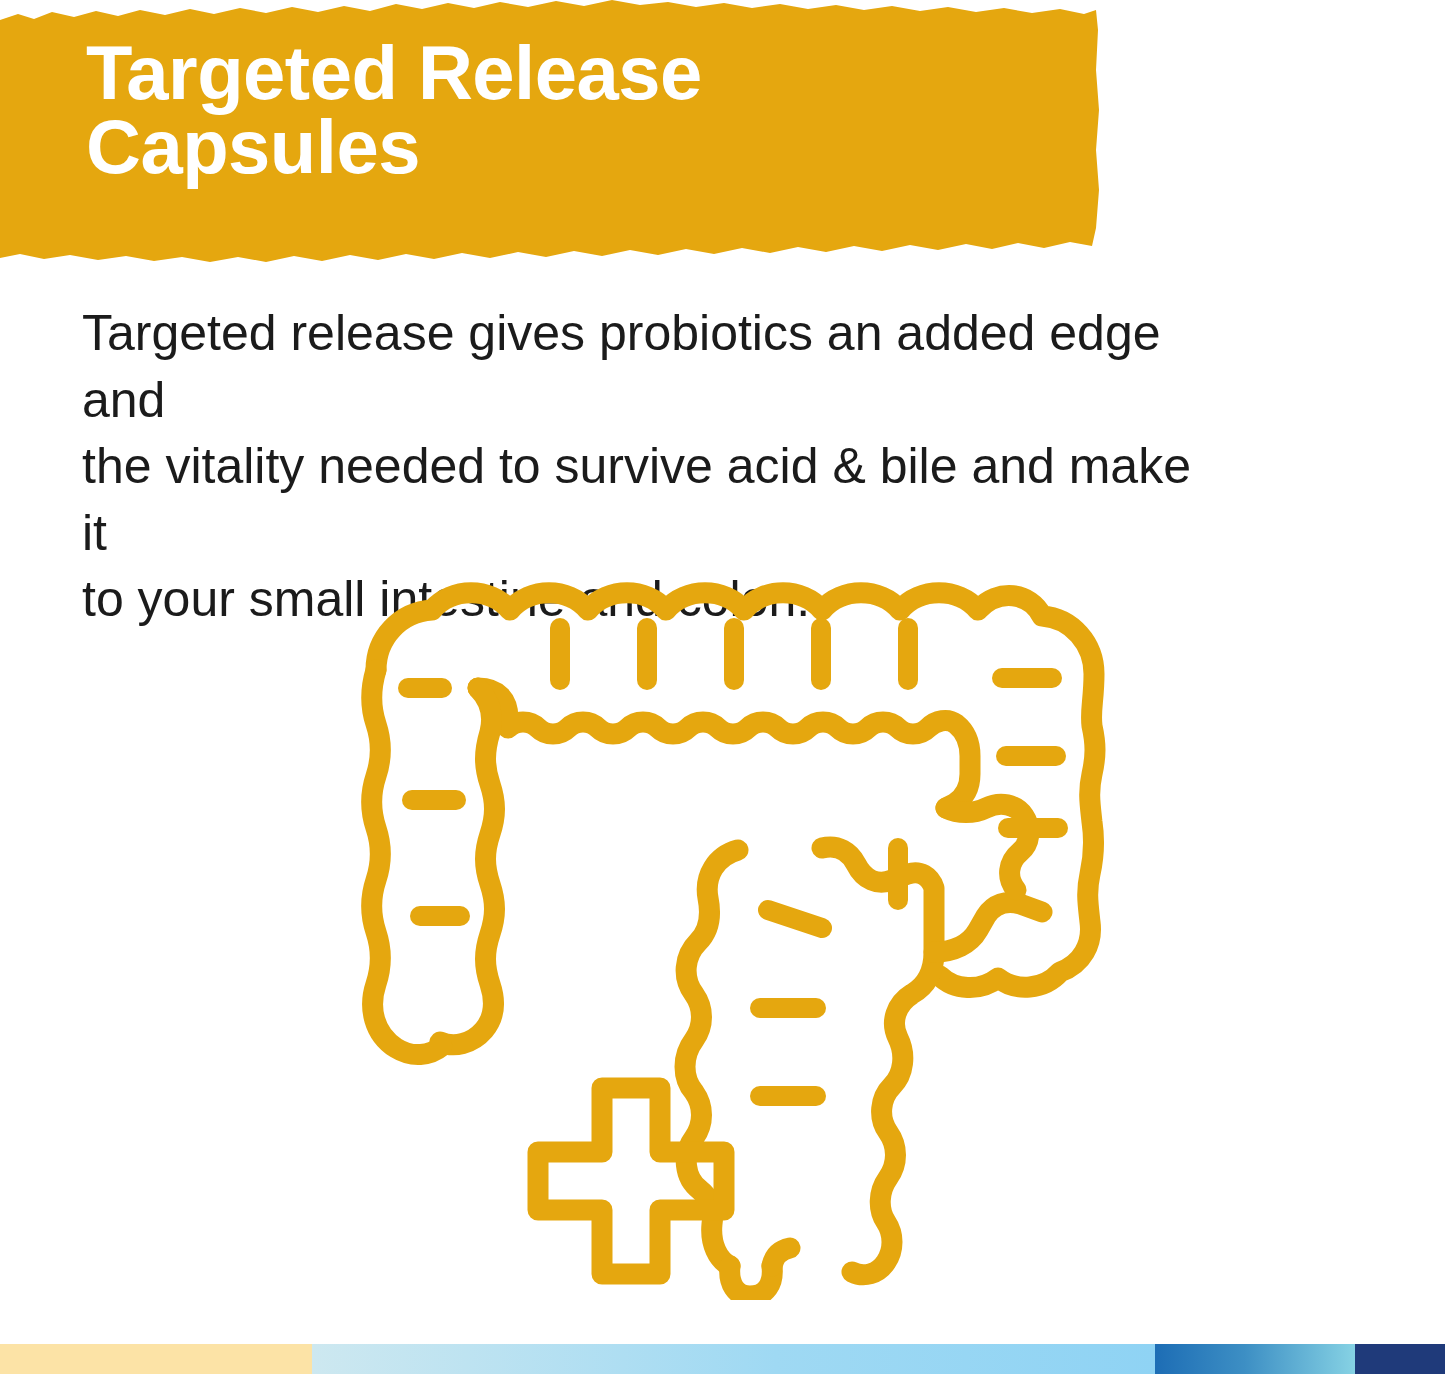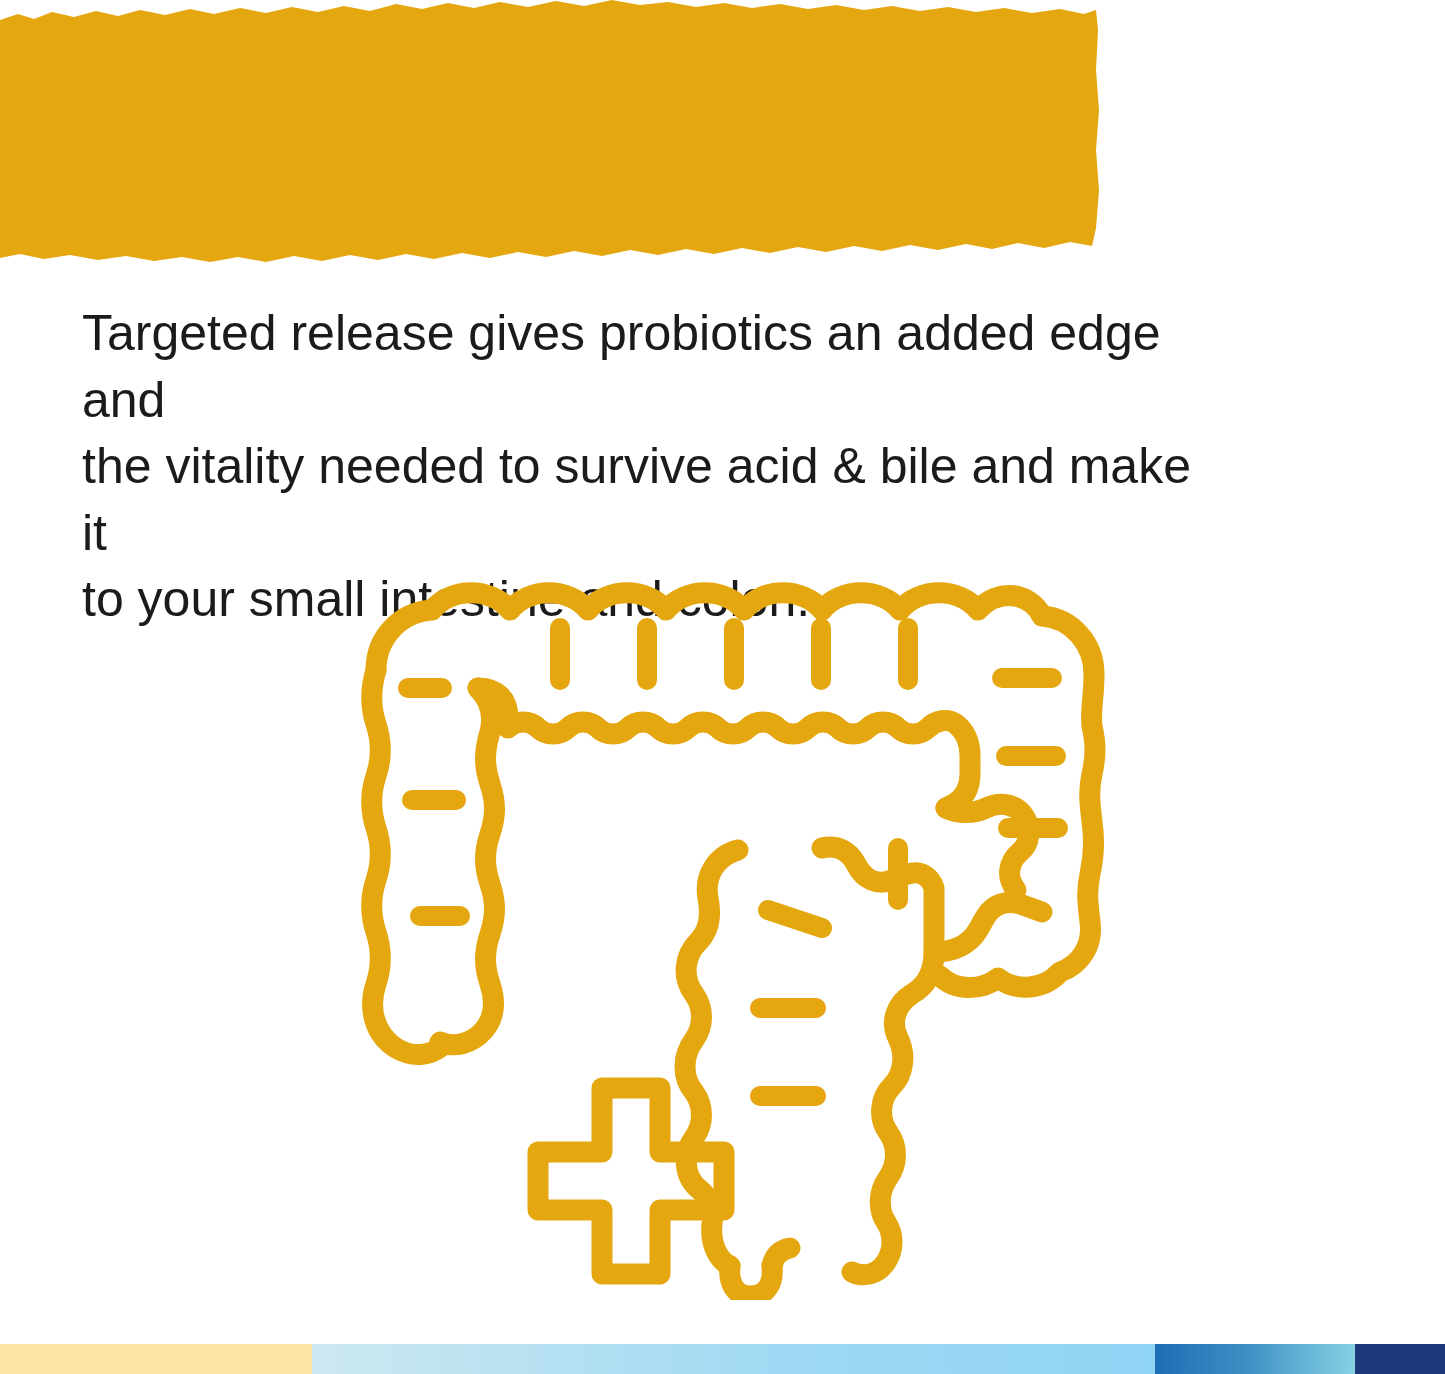--- a/index.html
+++ b/index.html
@@ -95,20 +95,22 @@
       L1084,14 L1096,10 L1098,30
       L1096,70 L1099,110 L1096,150 L1099,190 L1096,228 L1092,246
       L1070,242 L1044,248 L1018,243 L992,249 L966,244 L938,250 L910,245
       L882,251 L854,246 L826,252 L798,247 L770,253 L742,248 L714,254
       L686,249 L658,255 L630,250 L602,256 L574,251 L546,257 L518,252
       L490,258 L462,253 L434,259 L406,254 L378,260 L350,255 L322,261
       L294,256 L266,262 L238,257 L210,262 L182,257 L154,261 L126,256
       L98,260 L70,255 L44,259 L20,254 L0,258
       Z"></path>
   </svg>
+  <div id="banner-title">Targeted Release
+Capsules</div>
 </div>
 
 <div id="body-copy">Targeted release gives probiotics an added edge and
 the vitality needed to survive acid &amp; bile and make it
 to your small intestine and colon.</div>
 
 <div id="illustration">
   <svg viewBox="0 0 780 740" aria-hidden="true">
     <g fill="none" stroke="#E5A70F" stroke-width="21" stroke-linecap="round" stroke-linejoin="round">
 

